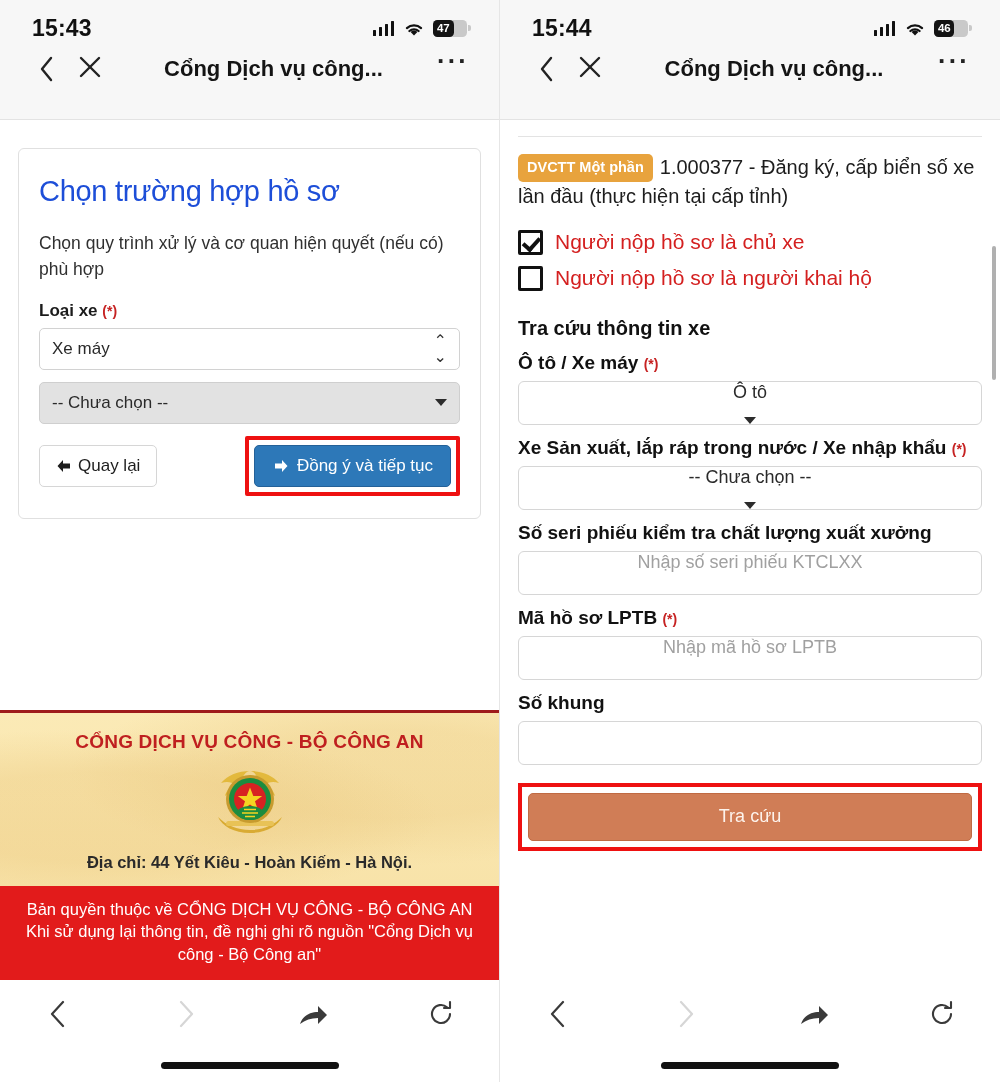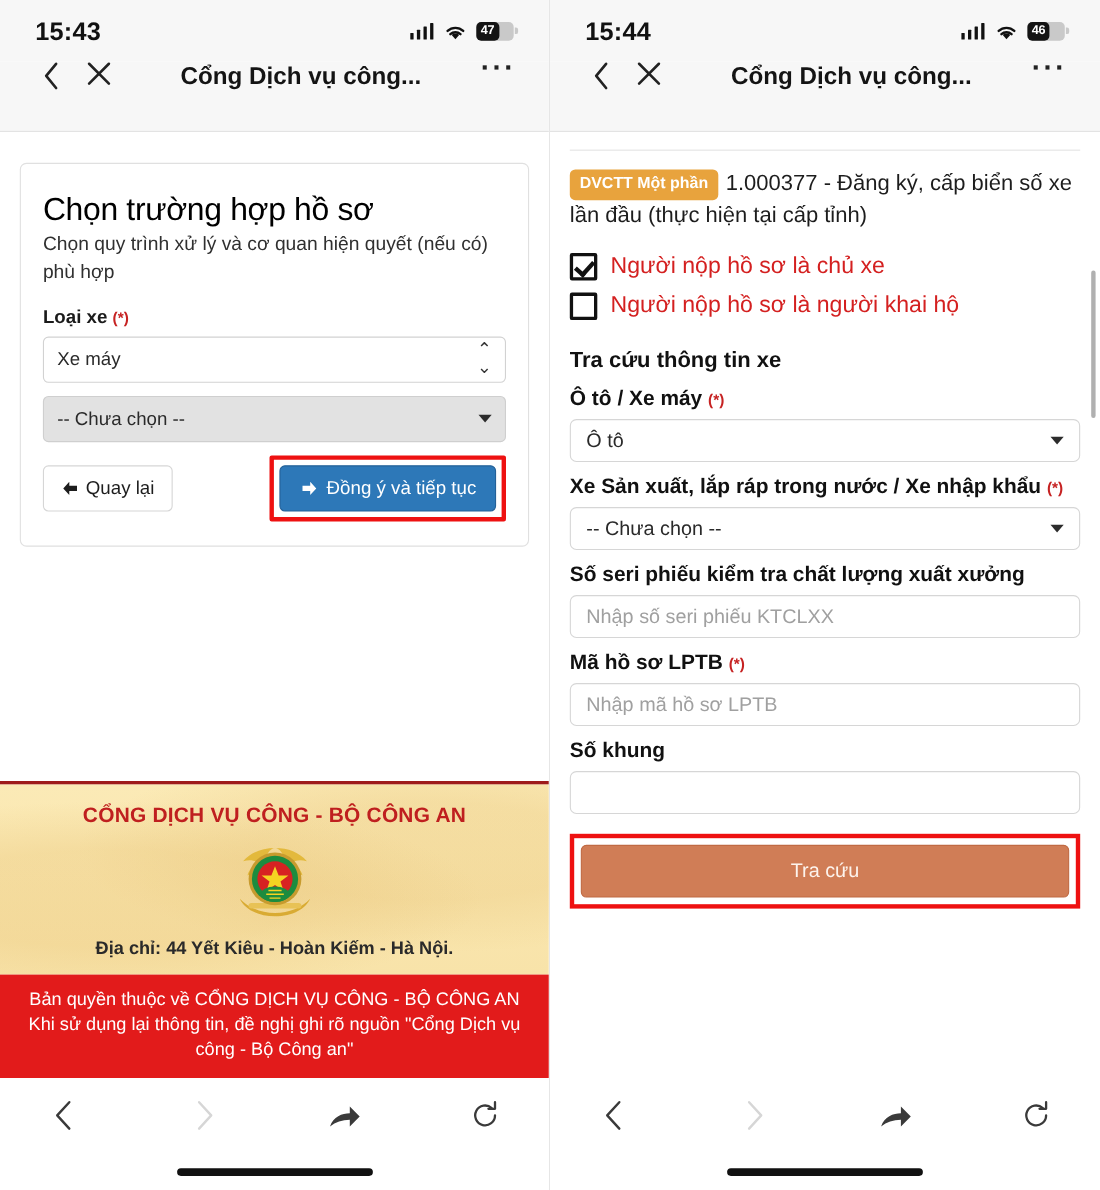--- a/index.html
+++ b/index.html
@@ -91,22 +91,22 @@
 
   
   .card {
     margin: 28px 18px 0 18px;
     border: 1px solid #e0e0e0;
     border-radius: 6px;
     background: #fff;
     padding: 26px 20px 22px 20px;
   }
   .card h1 {
-    font-size: 29px; font-weight: 400; color: #000000;
-    letter-spacing: -.3px; 
+    font-size: 29px; font-weight: 400; color: #1d4ed8;
+    letter-spacing: -.3px; margin-bottom: 22px;
   }
   .card .sub {
     font-size: 17.5px; color: #303030; line-height: 1.5;
     margin-bottom: 18px;
   }
   .flabel {
     font-size: 17px; font-weight: 700; color: #1b1b1b;
     margin-bottom: 7px;
   }
   .req { color: #c62222; font-weight: 700; font-size: 14px; }
@@ -191,24 +191,25 @@
   }
   .cbox.checked:after {
     content: ""; position: absolute; left: 5px; top: 1px;
     width: 7px; height: 13px; border: solid #111;
     border-width: 0 4px 4px 0; transform: rotate(42deg);
   }
   .chk-label { color: #d42020; font-size: 21px; }
   .sec-title { font-size: 20px; font-weight: 700; color: #111; margin-top: 26px; }
   .rlabel { font-size: 19px; font-weight: 700; color: #111; margin: 12px 0 7px 0; }
   .rsel, .rinput {
-    height: 39px; border: 1px solid #d6d6d6; border-radius: 6px;
+    height: 44px; border: 1px solid #d6d6d6; border-radius: 6px;
     display: flex; align-items: center; padding: 0 14px;
     font-size: 18px; color: #2a2a2a; background: #fff;
     justify-content: space-between;
+    flex-direction: column;
   }
   .rinput .ph { color: #a0a0a0; font-size: 18px; }
   .tracuu-wrap { margin: 18px 0 0 0; border: 4px solid #ee1111; padding: 6px; background: #fff; }
   .btn-tracuu {
     width: 100%; height: 48px; background: #d07d56;
     border: 1px solid #c06a43; border-radius: 5px;
     color: #fdf3ec; font-size: 18px;
     display: flex; align-items: center; justify-content: center;
   }
   .scrollbar {

